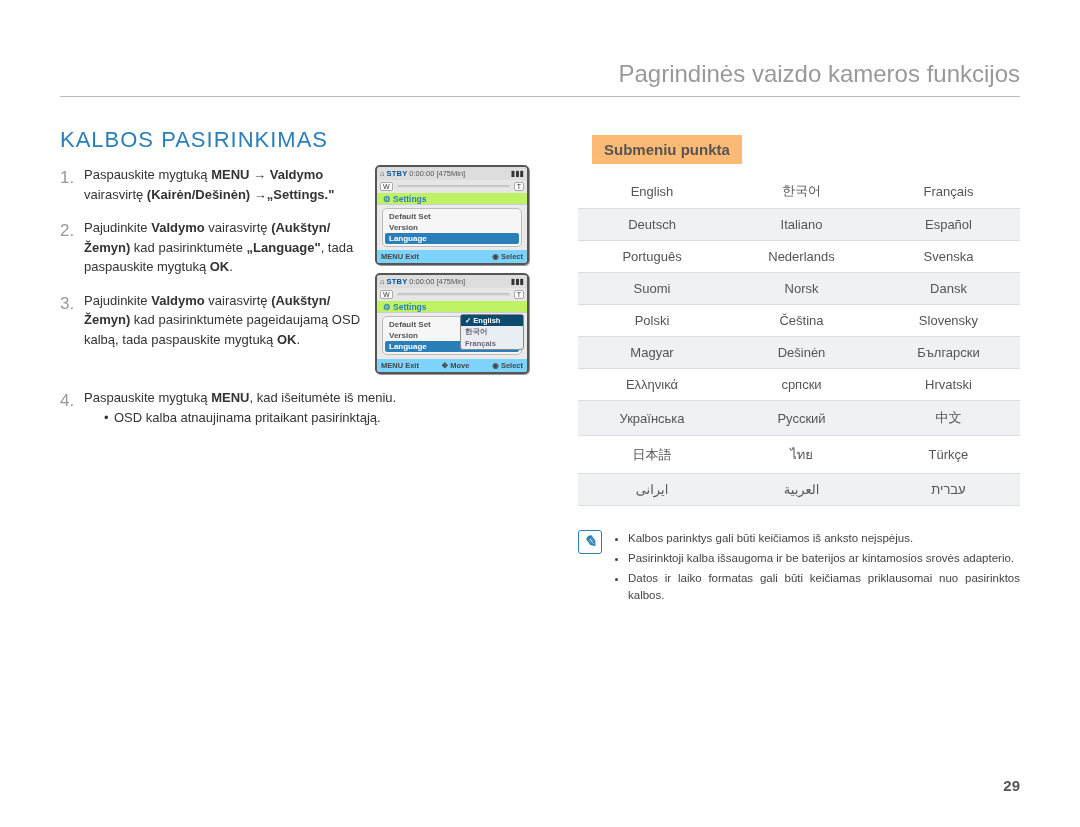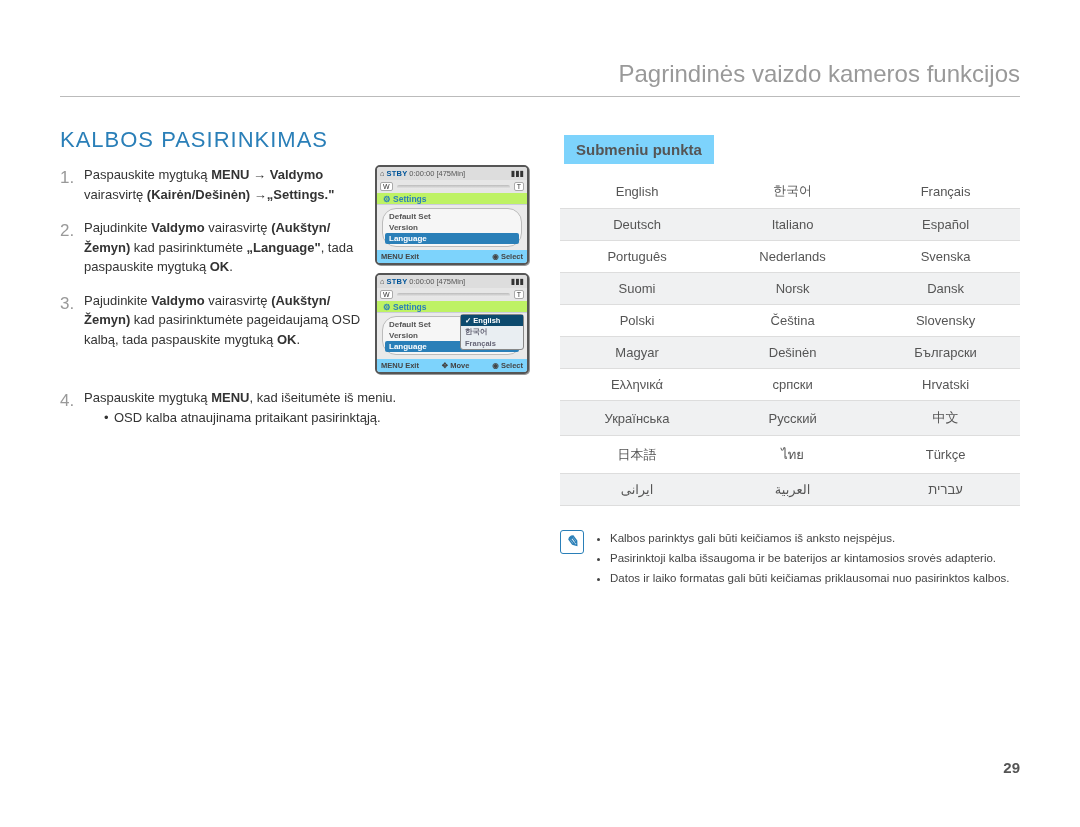--- a/index.html
+++ b/index.html
@@ -21,21 +21,21 @@
     margin-bottom: 20px;
   }
   .header-title {
     text-align: right;
     font-size: 24px;
     color: #999;
     padding-bottom: 8px;
   }
   .content {
     display: flex;
-    gap: 30px;
+    gap: 48px;
   }
   .col-left {
     width: 470px;
   }
   .col-right {
     flex: 1;
   }
   .section-title {
     font-size: 22px;
     color: #2a7fb8;
@@ -112,21 +112,21 @@
     color:#2a7fb8;
     font-weight:bold;
     font-size:8.5px;
     padding:1px 6px 0 6px;
     border-bottom:1px solid #ccd;
   }
   .screen .box{
     margin:3px 5px;
     background:#f6f6f6;
     border:1px solid #bbb;
-    border-radius:14px;
+    border-radius:5px;
     padding:2px 0;
   }
   .screen .row {
     font-size:8px;
     padding:1px 6px;
     font-weight:bold;
     color:#555;
   }
   .screen .row.sel{
     background:#2a7fb8;
@@ -169,27 +169,27 @@
     background:#0c4a6e;
     color:#fff;
   }
   .screen .popup-menu .prow .check{
     color:#fff;
     margin-right:2px;
   }
 
   
   .submenu-title {
-    background:#7dd3fc;
+    background:#fdba74;
     color:#555;
     font-weight:bold;
     font-size:15px;
     padding:6px 12px;
     display:inline-block;
-    margin: 18px 0 10px 4px;
+    margin: 18px 0 10px 14px;
   }
   table.lang {
     width:100%;
     border-collapse: collapse;
     font-size:13px;
   }
   table.lang td {
     padding:8px 4px;
     text-align:center;
     border-bottom:1px solid #ddd;

